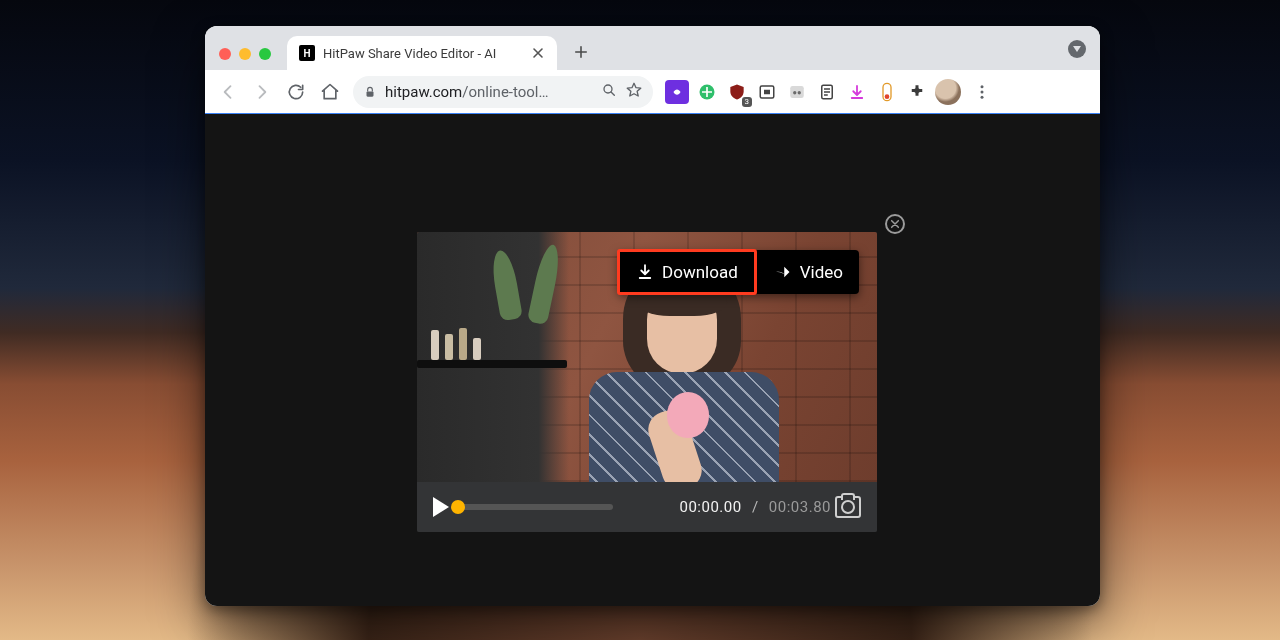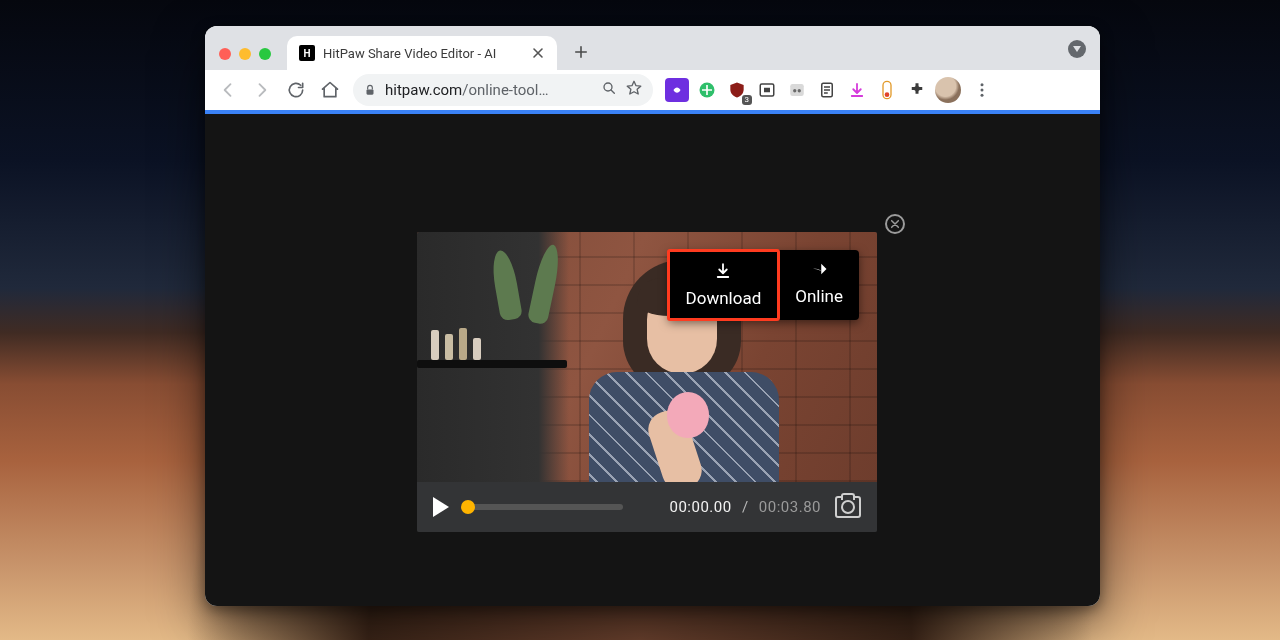--- a/index.html
+++ b/index.html
@@ -50,21 +50,21 @@
     position:absolute; right:14px; top:14px;
     width:18px;height:18px;border-radius:50%;
     background:#64686d; display:flex;align-items:center;justify-content:center;
   }
   .incognito-dot::after{content:"";width:0;height:0;border-left:4px solid transparent;border-right:4px solid transparent;border-top:6px solid #dfe1e5;}
 
   .toolbar {
     height: 44px; background:#fff;
     display:flex; align-items:center; gap:4px;
     padding: 0 8px;
-    border-bottom: 4px solid #3b82f6;
+    border-bottom: 1px solid #3b82f6;
   }
   .tbtn { width:30px;height:30px;display:flex;align-items:center;justify-content:center;color:#5f6368;border-radius:50%; }
   .tbtn.disabled{ color:#b9bbbe; }
   .address {
     flex:1; height:32px; border-radius:16px;
     background:#f1f3f4; display:flex; align-items:center;
     padding:0 10px; gap:8px; color:#202124; font-size:15px;
     margin: 0 4px;
     max-width: 300px;
   }
@@ -134,29 +134,29 @@
 
   
   .action-bar{
     position:absolute; top:18px; right:18px;
     background:#000; border-radius:4px;
     display:flex; align-items:stretch;
     box-shadow:0 3px 10px rgba(0,0,0,.5);
   }
   .action-btn{
     display:flex;align-items:center;gap:8px;
-    color:#fff;font-size:17px;padding:10px 16px;flex-direction:column;
+    color:#fff;font-size:17px;padding:10px 16px;
   }
   .action-btn.download{ border:3px solid #ff3b1f; border-radius:3px; margin:-1px; }
   .action-btn svg{display:block;}
 
   
   .controls{
     height:50px;background:#333436;display:flex;align-items:center;
-    padding:0 16px; gap:14px; color:#d6d6d6;
+    padding:0 16px; gap:4px; color:#d6d6d6;
   }
   .play{width:0;height:0;border-left:16px solid #fff;border-top:10px solid transparent;border-bottom:10px solid transparent;}
   .scrub{flex:0 0 160px;height:6px;background:#555;border-radius:3px;position:relative;}
   .scrub .dot{position:absolute;left:0;top:50%;transform:translate(-2px,-50%);width:14px;height:14px;border-radius:50%;background:#ffb400;}
   .time{font-variant-numeric:tabular-nums;font-size:15px;letter-spacing:.5px;}
   .time .cur{color:#f2f2f2;} .time .sep{color:#b8b8b8;margin:0 6px;} .time .dur{color:#9a9a9a;}
   .controls .spacer{flex:1;}
   .snap{width:26px;height:22px;border:2px solid #cfcfcf;border-radius:3px;position:relative;}
   .snap::before{content:"";position:absolute;left:50%;top:50%;transform:translate(-50%,-50%);width:10px;height:10px;border:2px solid #cfcfcf;border-radius:50%;}
   .snap::after{content:"";position:absolute;left:50%;top:-5px;transform:translateX(-50%);width:10px;height:5px;background:#333436;border:2px solid #cfcfcf;border-bottom:none;border-radius:3px 3px 0 0;}
@@ -335,21 +335,21 @@
                 </svg>
             </span>
             <span>Download</span>
           </div>
           <div class="action-btn">
             <span>
               <svg width="20" height="18" viewBox="0 0 24 24">
                   <path d="M4 12c5-1 9 0 11 3V5l7 7-7 7v-4c-4-3-8-3-11-3z" fill="#fff"></path>
                 </svg>
             </span>
-            <span>Online</span>
+            <span>Video</span>
           </div>
         </div>
       </div>
 
       <div class="controls">
         <div class="play"></div>
         <div class="scrub">
           <div class="dot"></div>
         </div>
         <div class="spacer"></div>

